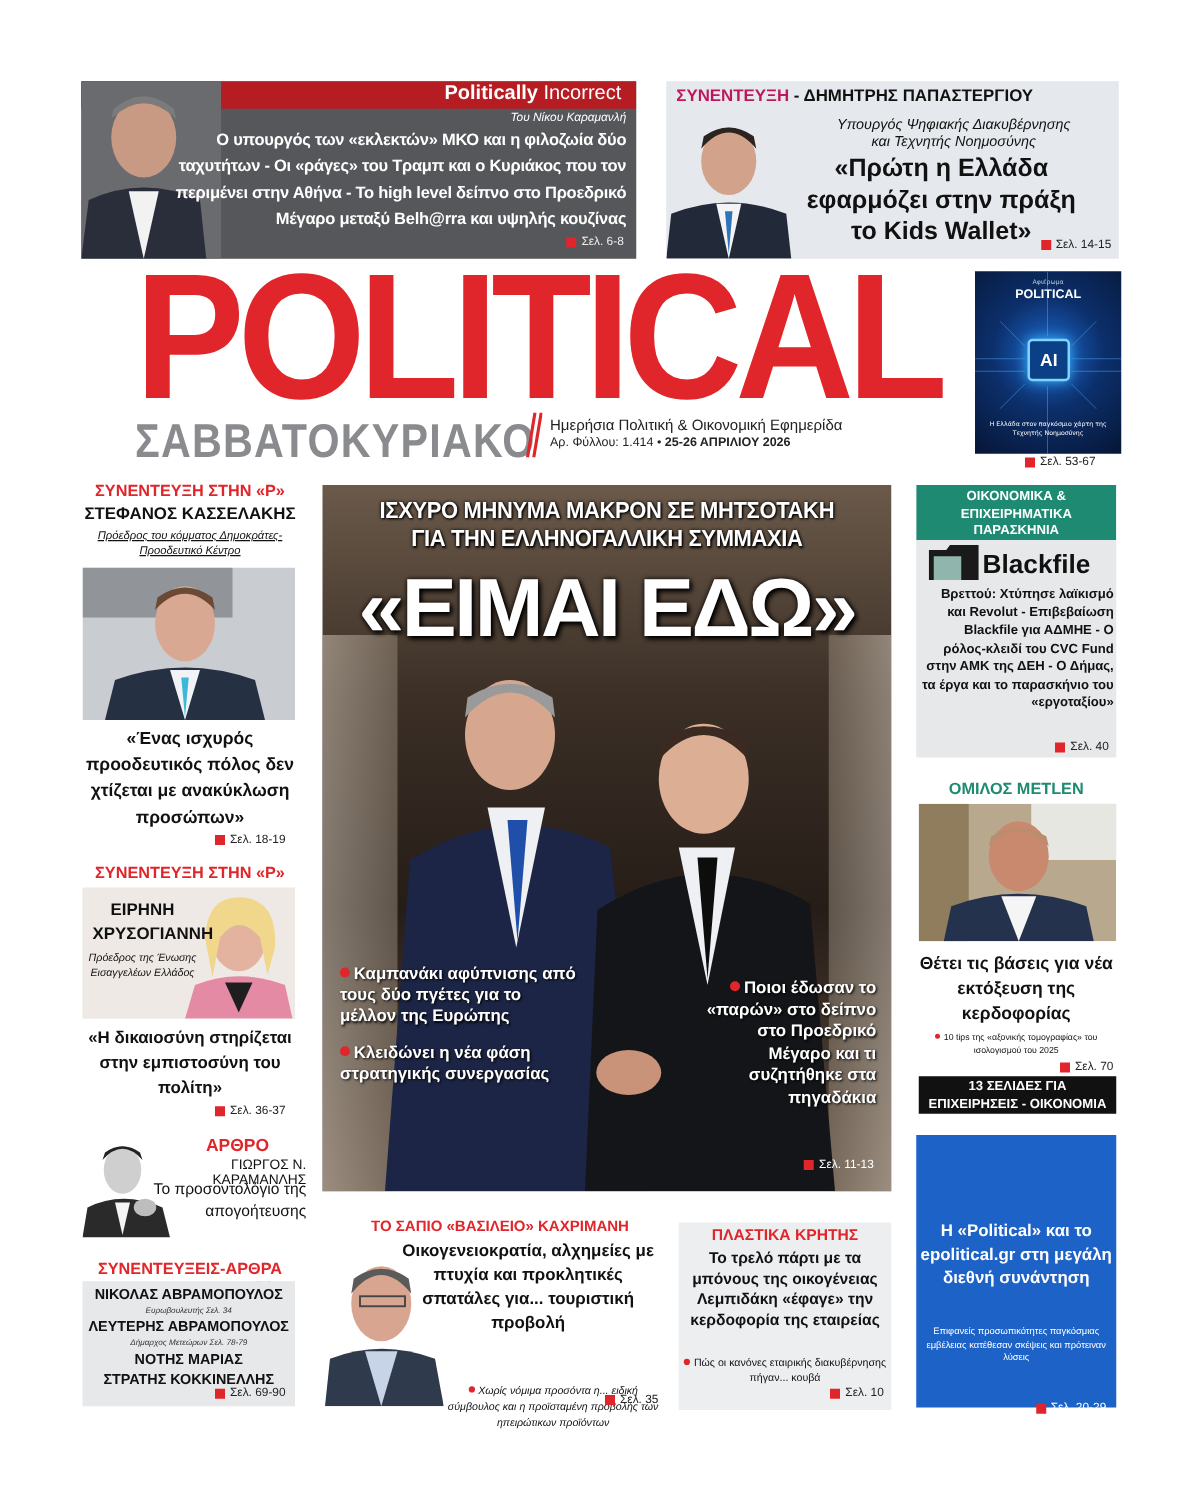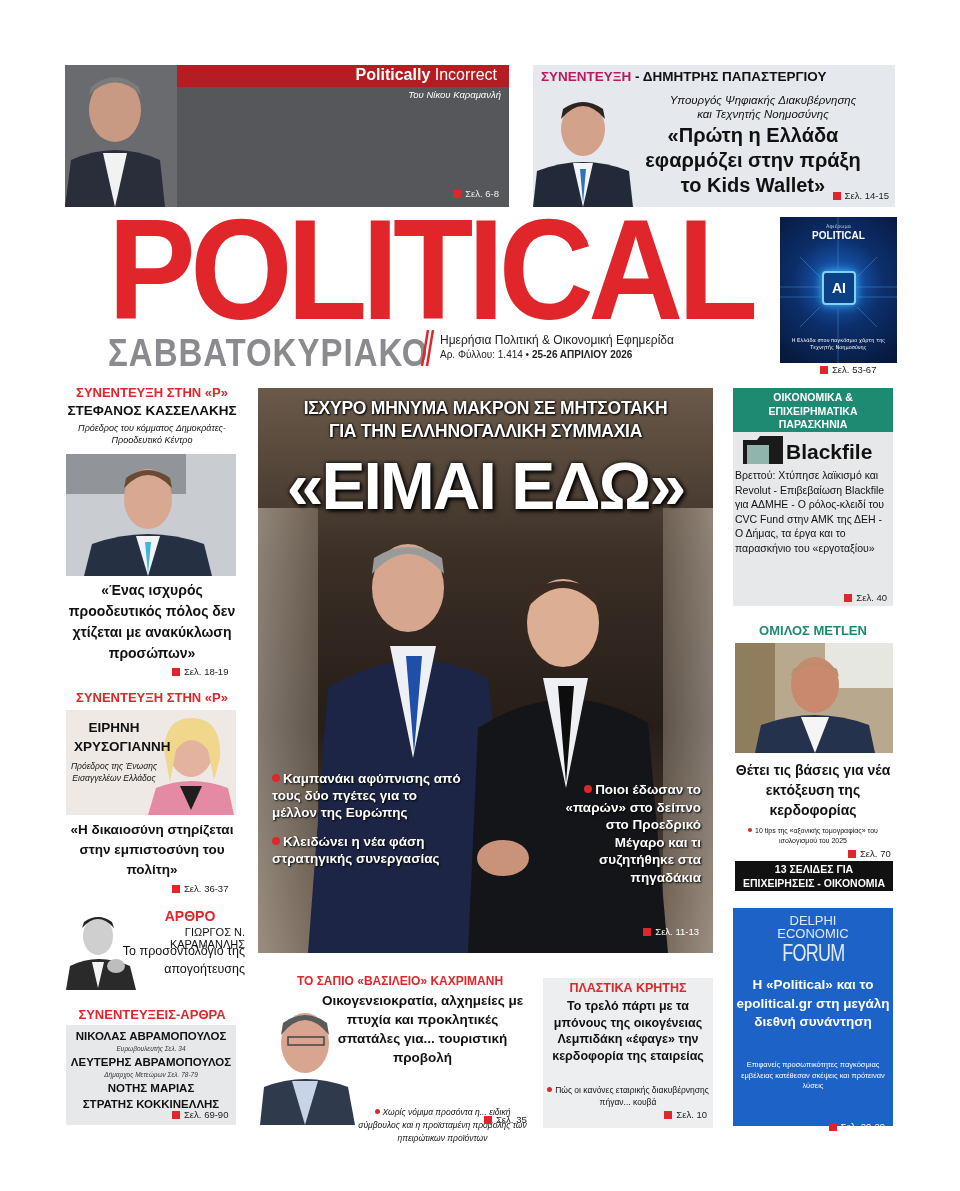--- a/index.html
+++ b/index.html
@@ -42,21 +42,21 @@
   #supp-kicker { left: 0; top: 6px; width: 117px; text-align: center; color: #bcd; font-size: 5px; }
   #supp-title { left: 0; top: 13px; width: 117px; text-align: center; color: #fff; font-weight: bold; font-size: 10px; font-family: "Liberation Sans", sans-serif; }
   #supp-chip { left: 42px; top: 54px; width: 34px; height: 34px; border: 2px solid #7fd3ff; border-radius: 4px; background: #0b3f86; color: #fff; font-weight: bold; font-size: 14px; display: flex; align-items: center; justify-content: center; font-family: "Liberation Sans", sans-serif; box-shadow: 0 0 10px #3cb4ff; }
   #supp-caption { left: 4px; top: 120px; width: 109px; text-align: center; color: #fff; font-size: 5px; line-height: 7px; }
   #supp-ref { left: 820px; top: 364px; }
 
   
   .lc-kicker { font-family: "Liberation Sans", sans-serif; font-weight: bold; font-size: 13px; color: #e0262b; text-align: center; width: 180px; }
   #k1 { left: 62px; top: 385px; }
   #k1-name { left: 62px; top: 403px; width: 180px; text-align: center; font-weight: bold; font-size: 13.5px; font-family: "Liberation Sans", sans-serif; }
-  #k1-role { left: 62px; top: 422px; width: 180px; text-align: center; font-style: italic; font-size: 9px; line-height: 12px; font-family: "Liberation Sans", sans-serif; }
+  #k1-role { left: 62px; top: 422px; width: 180px; text-align: center; font-style: italic; font-size: 9px; line-height: 12px; font-family: "Liberation Sans", sans-serif; text-decoration: underline; }
   #k1-photo { left: 66px; top: 454px; width: 170px; height: 122px; }
   #k1-quote { left: 62px; top: 580px; width: 180px; text-align: center; font-weight: bold; font-size: 14px; line-height: 21px; font-family: "Liberation Sans", sans-serif; }
   #k1-ref { left: 172px; top: 666px; }
 
   #k2 { left: 62px; top: 690px; }
   #k2-box { left: 66px; top: 710px; width: 170px; height: 105px; background: #eee9e4; overflow: hidden; }
   #k2-photo { left: 70px; top: 0; width: 100px; height: 105px; }
   #k2-name { left: 8px; top: 8px; width: 80px; text-align: center; font-weight: bold; font-size: 13.5px; line-height: 19px; font-family: "Liberation Sans", sans-serif; }
   #k2-role { left: 2px; top: 50px; width: 92px; text-align: center; font-style: italic; font-size: 8.5px; line-height: 12px; font-family: "Liberation Sans", sans-serif; }
   #k2-quote { left: 62px; top: 820px; width: 180px; text-align: center; font-weight: bold; font-size: 13.5px; line-height: 20px; font-family: "Liberation Sans", sans-serif; }
@@ -100,21 +100,21 @@
   #plast-title { left: 0; top: 20px; width: 170px; text-align: center; font-weight: bold; font-size: 12.5px; line-height: 16.5px; font-family: "Liberation Sans", sans-serif; }
   #plast-sub { left: 0; top: 106px; width: 170px; text-align: center; font-size: 8.5px; line-height: 12px; font-family: "Liberation Sans", sans-serif; }
   #plast-ref { right: 6px; top: 131px; }
 
   
   #bf-box { left: 733px; top: 388px; width: 160px; height: 218px; background: #e6e8e9; overflow: hidden; }
   #bf-kicker { left: 0; top: 0; width: 160px; height: 44px; background: #1e8a72; color: #fff; text-align: center; font-weight: bold; font-size: 10.5px; line-height: 13.5px; padding-top: 3px; font-family: "Liberation Sans", sans-serif; }
   #bf-logo { left: 10px; top: 48px; display: flex; align-items: flex-end; gap: 3px; }
   #bf-folder { width: 40px; height: 28px; }
   #bf-word { font-weight: 900; font-size: 21px; font-family: "Liberation Sans", sans-serif; color: #111; line-height: 24px; }
-  #bf-text { left: 2px; top: 80px; width: 156px; text-align: left; font-weight: normal; font-size: 10.5px; line-height: 14.5px; font-family: "Liberation Sans", sans-serif; }
+  #bf-text { left: 2px; top: 80px; width: 156px; text-align: right; font-weight: bold; font-size: 10.5px; line-height: 14.5px; font-family: "Liberation Sans", sans-serif; }
   #bf-ref { right: 6px; top: 204px; }
 
   #metlen-kicker { left: 733px; top: 623px; width: 160px; text-align: center; font-weight: bold; font-size: 13px; color: #1e8a72; font-family: "Liberation Sans", sans-serif; }
   #metlen-photo { left: 735px; top: 643px; width: 158px; height: 110px; }
   #metlen-title { left: 733px; top: 760px; width: 160px; text-align: center; font-weight: bold; font-size: 14px; line-height: 20px; font-family: "Liberation Sans", sans-serif; }
   #metlen-sub { left: 733px; top: 826px; width: 160px; text-align: center; font-size: 7px; line-height: 10px; font-family: "Liberation Sans", sans-serif; }
   #metlen-ref { left: 848px; top: 848px; }
   #biz-banner { left: 735px; top: 861px; width: 158px; height: 30px; background: #111; color: #fff; text-align: center; font-weight: bold; font-size: 10.5px; line-height: 13.5px; padding-top: 2px; font-family: "Liberation Sans", sans-serif; }
 
   #def-box { left: 733px; top: 908px; width: 160px; height: 218px; background: #1d62c7; color: #fff; }
@@ -132,20 +132,21 @@
   <div id="pi-bar" class="abs"></div>
   <svg id="pi-photo" class="abs" viewBox="0 0 112 142">
     <rect width="112" height="142" fill="#6a6b6e"></rect>
     <ellipse cx="50" cy="45" rx="26" ry="32" fill="#c89a84"></ellipse>
     <path d="M24 30 Q50 5 76 30 L74 22 Q50 2 26 22Z" fill="#7b7b7b"></path>
     <path d="M0 142 L6 95 Q50 75 95 95 L100 142Z" fill="#2a2e3a"></path>
     <path d="M38 88 L50 142 L62 88 Z" fill="#f2f2f2"></path>
   </svg>
   <div id="pi-title" class="abs"><b>Politically</b> <span>Incorrect</span></div>
   <div id="pi-author" class="abs">Του Νίκου Καραμανλή</div>
+  <div id="pi-headline" class="abs">Ο υπουργός των «εκλεκτών» ΜΚΟ και η φιλοζωία δύο ταχυτήτων - Οι «ράγες» του Τραμπ και ο Κυριάκος που τον περιμένει στην Αθήνα - Το high level δείπνο στο Προεδρικό Μέγαρο μεταξύ Belh@rra και υψηλής κουζίνας</div>
   <div id="pi-ref" class="abs page-ref">
       <span class="sq"></span>
       <span class="page-num">Σελ. 6-8</span>
     </div>
 </div>
 
 <div id="int-box" class="abs">
   <div id="int-header" class="abs"><span class="red">ΣΥΝΕΝΤΕΥΞΗ</span><span> - ΔΗΜΗΤΡΗΣ ΠΑΠΑΣΤΕΡΓΙΟΥ</span></div>
   <svg id="int-photo" class="abs" viewBox="0 0 108 116">
     <ellipse cx="50" cy="38" rx="22" ry="27" fill="#d2a28a"></ellipse>
@@ -336,24 +337,19 @@
 </svg>
 <div id="metlen-title" class="abs">Θέτει τις βάσεις για νέα εκτόξευση της κερδοφορίας</div>
 <div id="metlen-sub" class="abs"><span class="dot" style="width:4px;height:4px"></span><span>10 tips της «αξονικής τομογραφίας» του ισολογισμού του 2025</span></div>
 <div id="metlen-ref" class="abs page-ref">
     <span class="sq"></span>
     <span>Σελ. 70</span>
   </div>
 <div id="biz-banner" class="abs"><span>13 ΣΕΛΙΔΕΣ ΓΙΑ</span><br><span>ΕΠΙΧΕΙΡΗΣΕΙΣ - ΟΙΚΟΝΟΜΙΑ</span></div>
 
 <div id="def-box" class="abs">
-  <div id="def-logo" class="abs">
-    <div>DELPHI</div>
-    <div>ECONOMIC</div>
-    <div class="forum">FORUM</div>
-  </div>
   <div id="def-title" class="abs">Η «Political» και το epolitical.gr στη μεγάλη διεθνή συνάντηση</div>
   <div id="def-sub" class="abs"><span>Επιφανείς προσωπικότητες παγκόσμιας εμβέλειας κατέθεσαν σκέψεις και πρότειναν λύσεις</span></div>
   <div id="def-ref" class="abs page-ref">
       <span class="sq"></span>
       <span class="page-num">Σελ. 20-29</span>
     </div>
 </div>
 
 </body></html>

